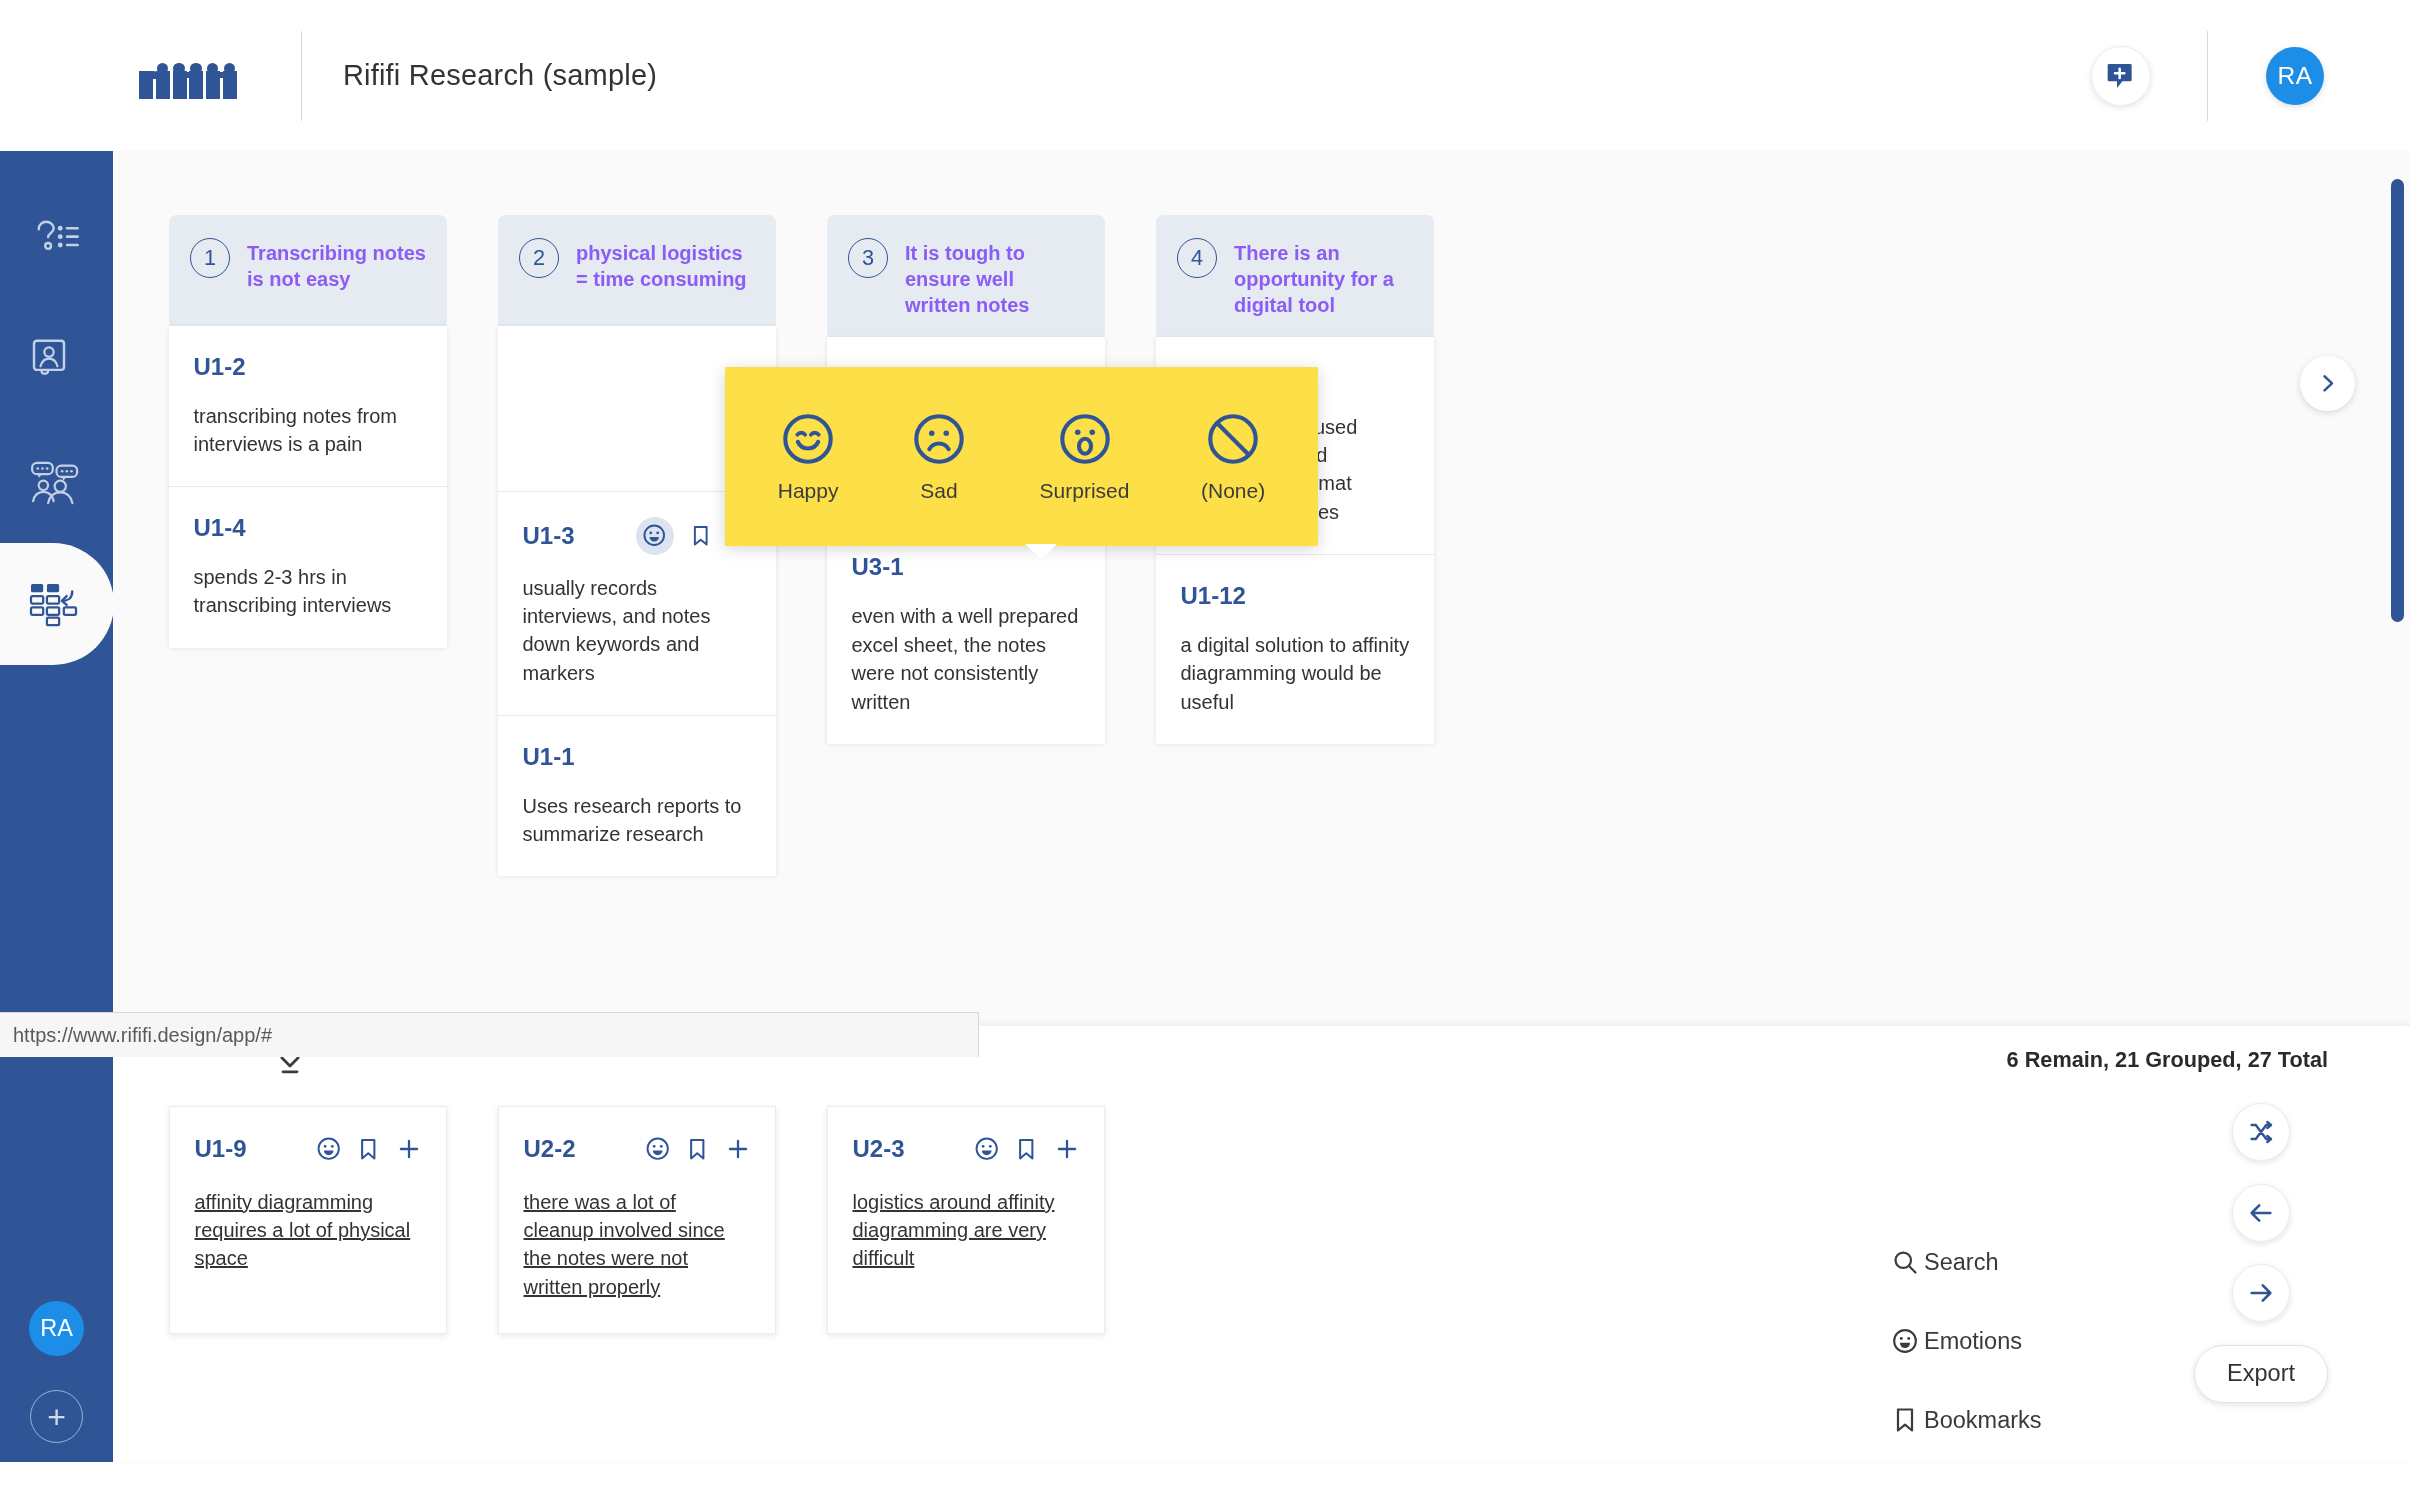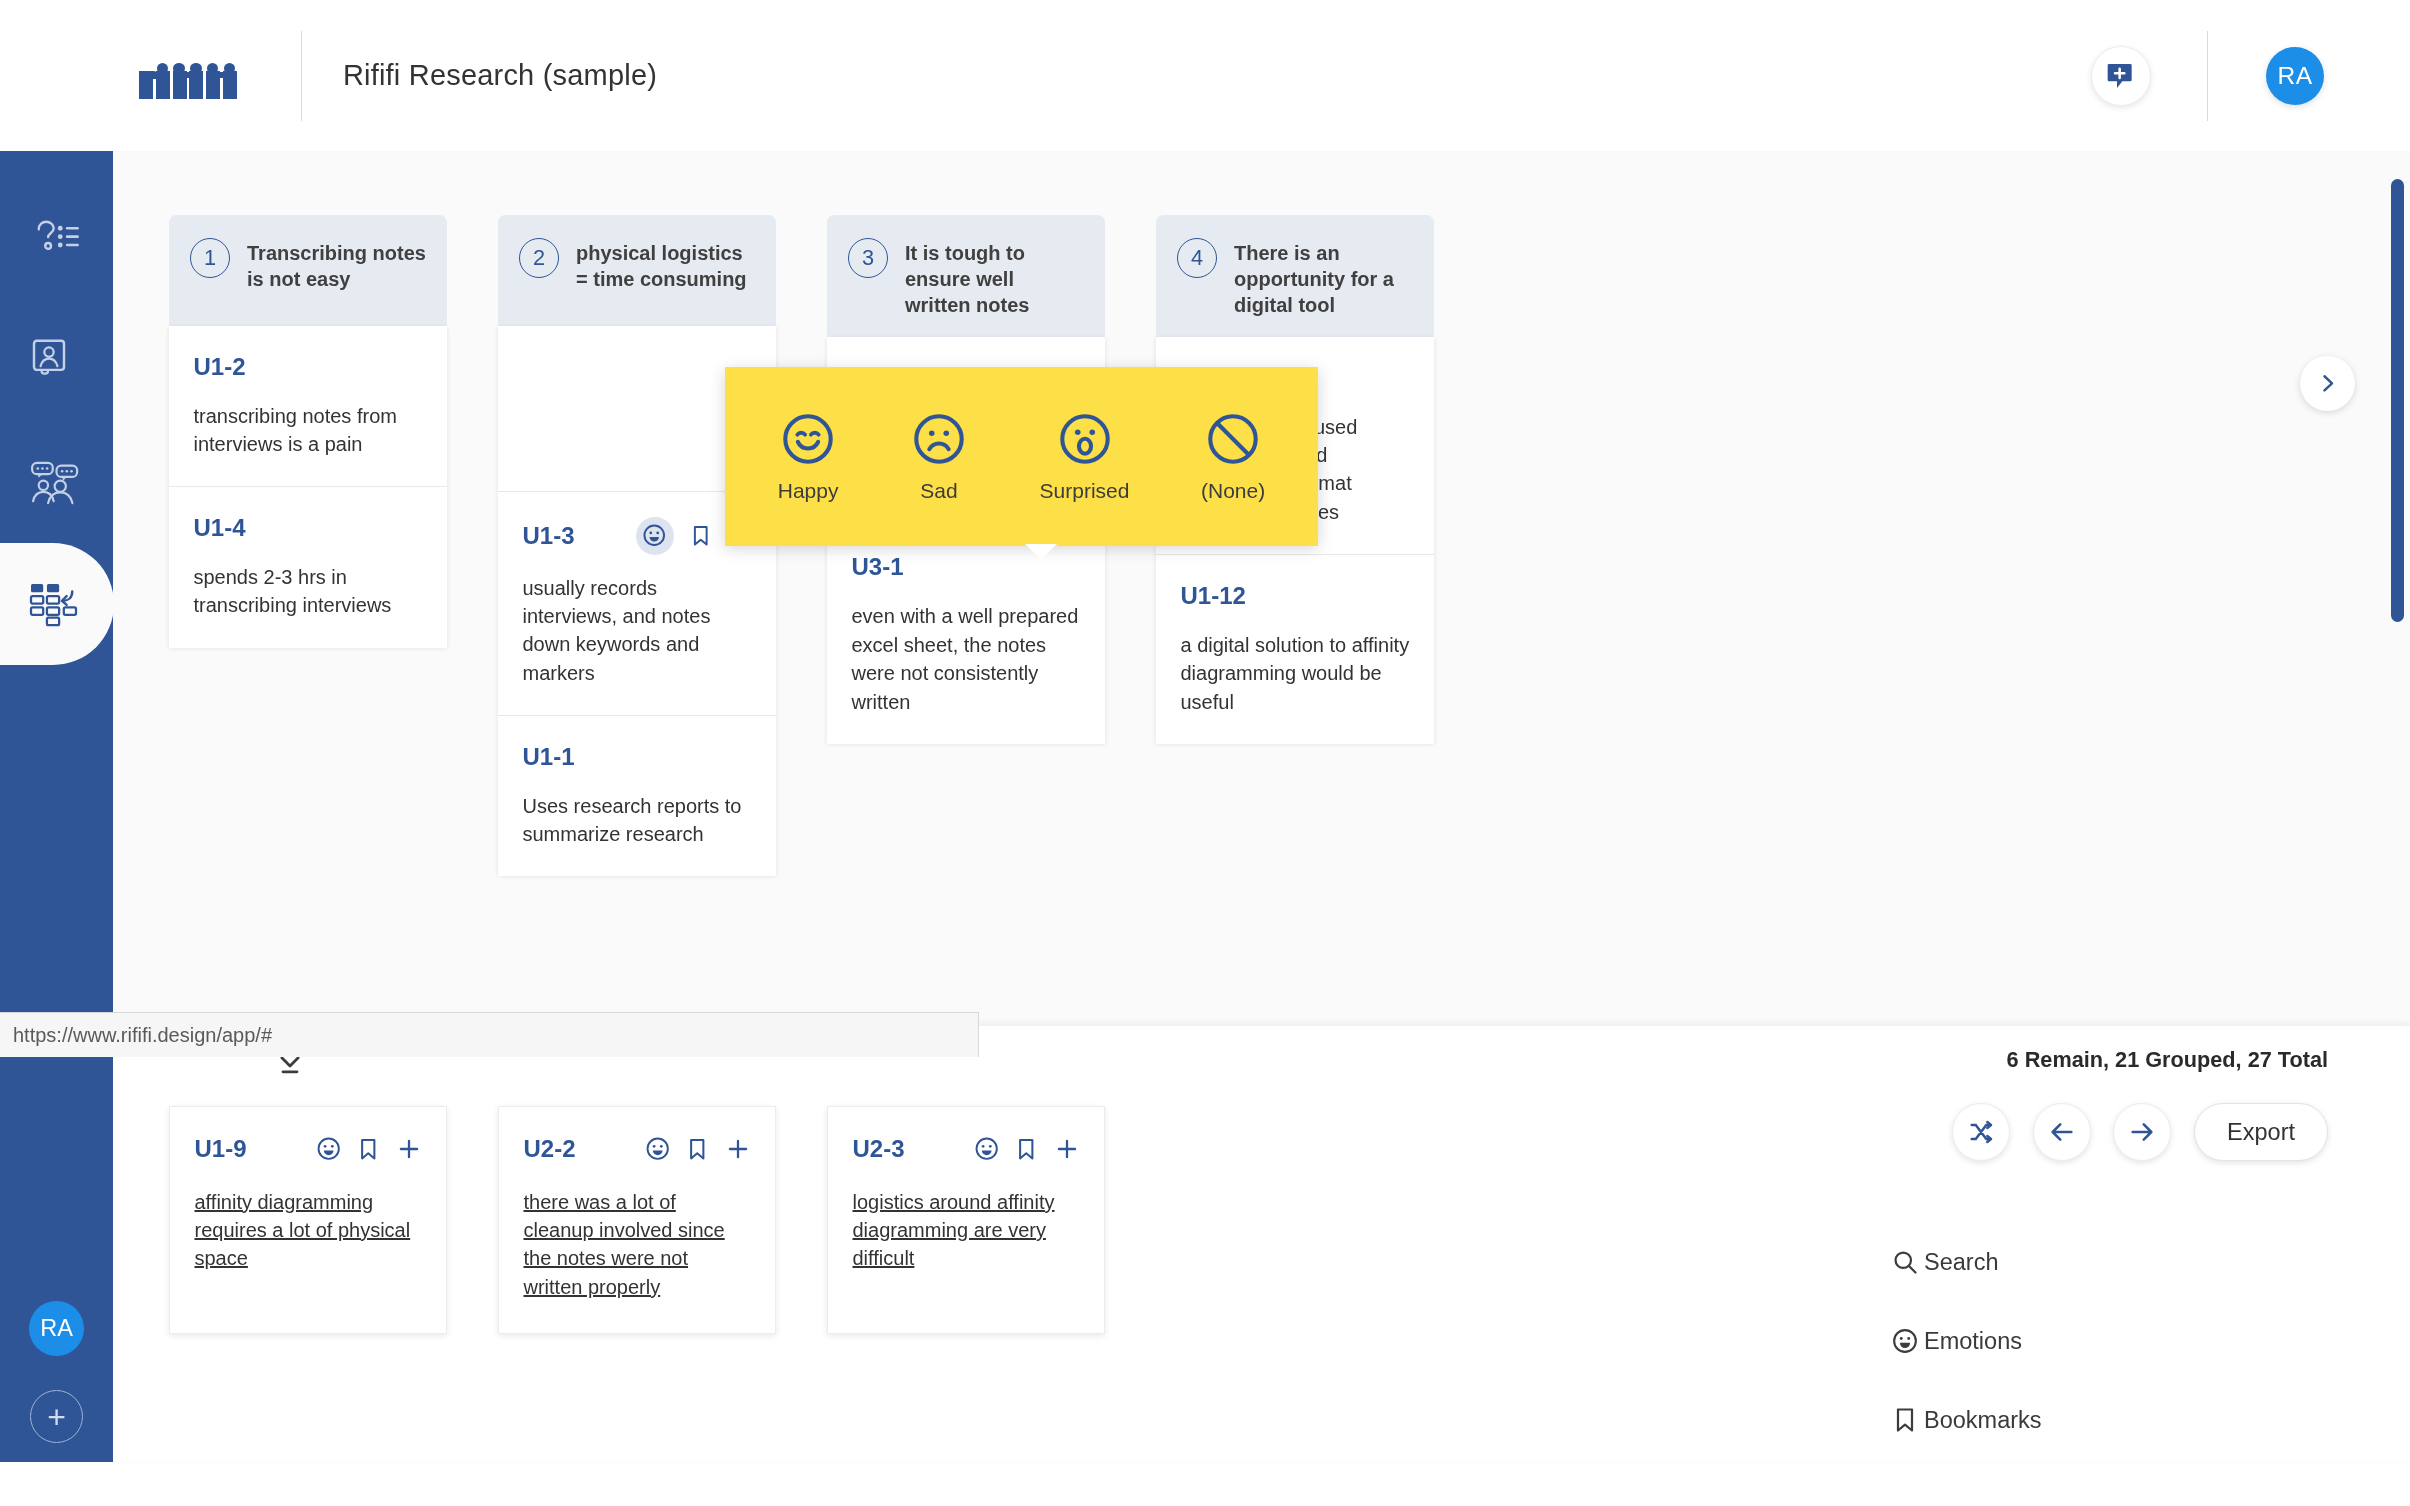--- a/index.html
+++ b/index.html
@@ -73,21 +73,21 @@
   .column { width:278px; }
   .col-head {
     background:#e6eaf1; border-radius:7.5px 7.5px 0 0; padding:22.6px 21px 19px 21px;
     display:flex; gap:17px; align-items:flex-start; min-height:111px;
   }
   .col-num {
     flex:0 0 auto; width:40px; height:40px; border-radius:50%;
     border:1.9px solid #2F5597; color:#2F5597; font-size:21.7px;
     display:flex; align-items:center; justify-content:center;
   }
-  .col-title { color:#404040; font-size:20px; font-weight:bold; line-height:1.28; padding-top:3.8px;}
+  .col-title { color:#8b5cf6; font-size:20px; font-weight:bold; line-height:1.28; padding-top:3.8px;}
   .col-body { background:#fff; box-shadow:0 0.9px 4.7px rgba(0,0,0,.10); }
   .note {
     border-bottom:0.9px solid #e8e8e8; padding:24.5px 24.5px 28px 24.5px; background:#fff;
   }
   .note:last-child { border-bottom:none; }
   .note-head { display:flex; align-items:center; justify-content:space-between; min-height:32px; }
   .note-id { color:#2F5597; font-size:24px; font-weight:bold;text-align:right; }
   .note-actions { display:flex; align-items:center; gap:15px; }
   .icon-btn { display:flex; align-items:center; justify-content:center; cursor:pointer; }
   .icon-btn.active { background:#dde3ef; border-radius:50%; width:38px; height:38px; }
@@ -126,21 +126,21 @@
   .counts {
     position:absolute; top:21px; right:83px; font-size:21.7px; color:#2a2a2a; font-weight:bold;
   }
   .pool { position:absolute; top:80px; left:56px; display:flex; gap:51px; }
   .pool-card {
     width:278px; background:#fff; border:0.9px solid #ececec;
     box-shadow:0 1.9px 6.6px rgba(0,0,0,.09); padding:26px 24.5px 32px 24.5px;
   }
   .pool-text { margin-top:22.6px; font-size:20px; color:#333; line-height:1.42;text-decoration:underline; }
 
-  .panel-controls { position:absolute; top:77px; right:83px; display:flex; align-items:center; gap:22.6px; }
+  .panel-controls { position:absolute; top:77px; right:83px; display:flex; align-items:center; gap:22.6px;flex-direction:column; }
   .round-btn {
     width:58px; height:58px; border-radius:50%; background:#fff;
     border:0.9px solid #ededed; box-shadow:0 1.9px 6.6px rgba(0,0,0,.11);
     display:flex; align-items:center; justify-content:center; cursor:pointer;
   }
   .export-btn {
     height:58px; padding:0 32px; border-radius:29px; background:#fff;
     border:0.9px solid #e3e3e3; box-shadow:0 1.9px 6.6px rgba(0,0,0,.11);
     display:flex; align-items:center; justify-content:center;
     font-size:23.5px; color:#333; cursor:pointer;

